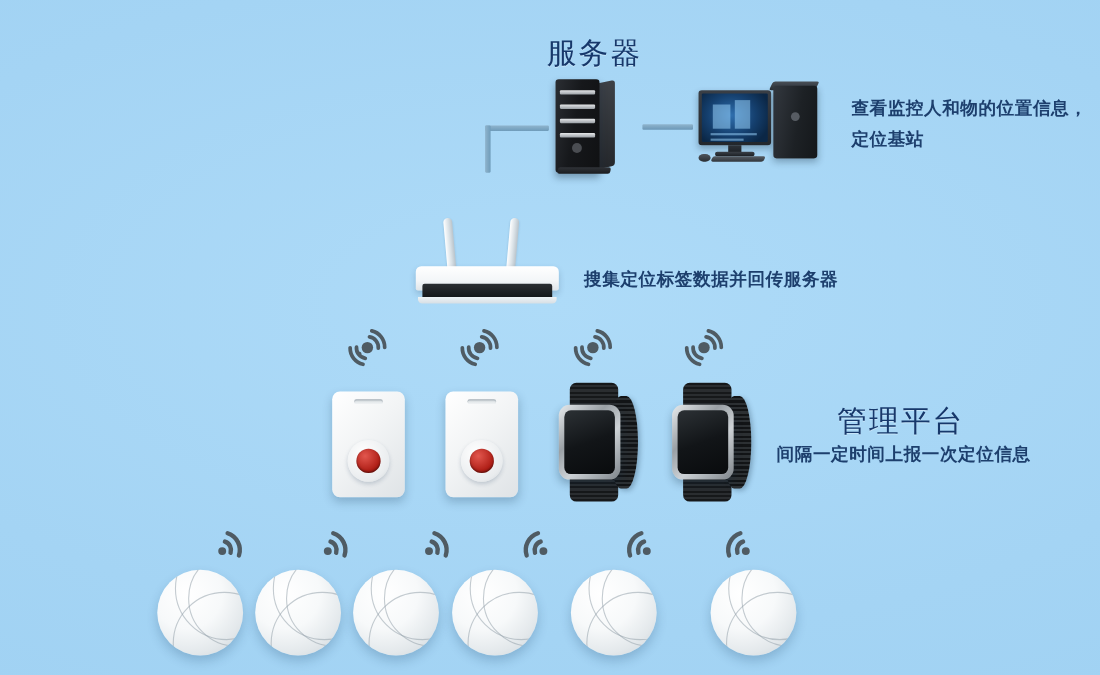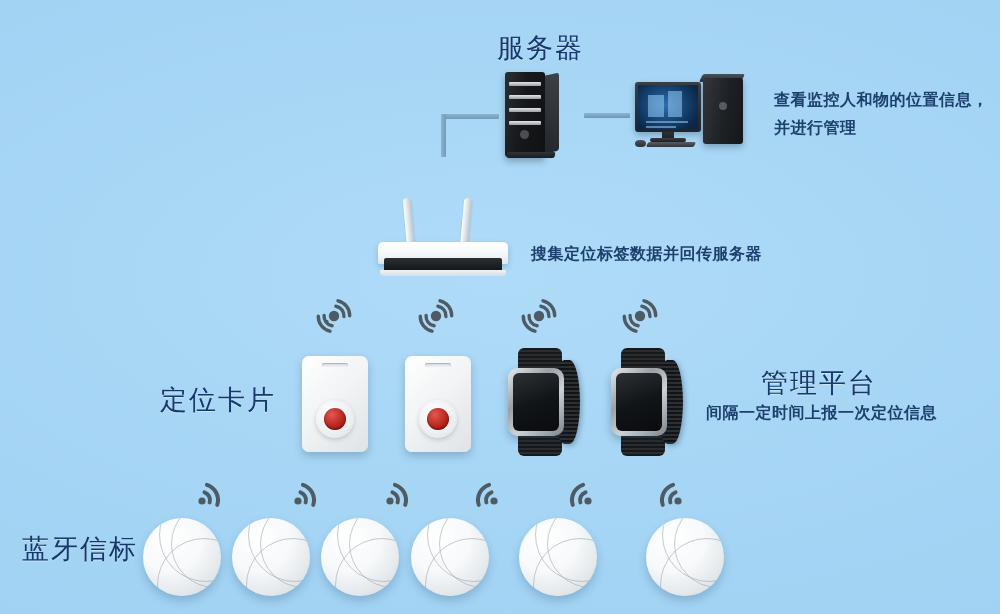--- a/index.html
+++ b/index.html
@@ -148,25 +148,23 @@
     background:transparent;}
 
   svg{display:block;overflow:visible;}
 </style>
 </head>
 <body>
 
 <div id="stage">
 
   <div class="hd" id="lbl-server">服务器</div>
-  <div class="hd" id="lbl-card">定位卡片</div>
   <div class="hd" id="lbl-band">管理平台</div>
-  <div class="hd" id="lbl-beacon">蓝牙信标</div>
-
-  <div class="note" id="note-platform">查看监控人和物的位置信息，并进行管理</div>
+
+  <div class="note" id="note-platform">查看监控人和物的位置信息，定位基站</div>
   <div class="note" id="note-band">间隔一定时间上报一次定位信息</div>
   <div class="note" id="note-base">搜集定位标签数据并回传服务器</div>
 
   <div class="conn" id="conn-h1"></div>
   <div class="conn" id="conn-v1"></div>
   <div class="conn" id="conn-h2"></div>
 
   <div id="server">
     <div class="srv-side"></div>
     <div class="srv-face">

